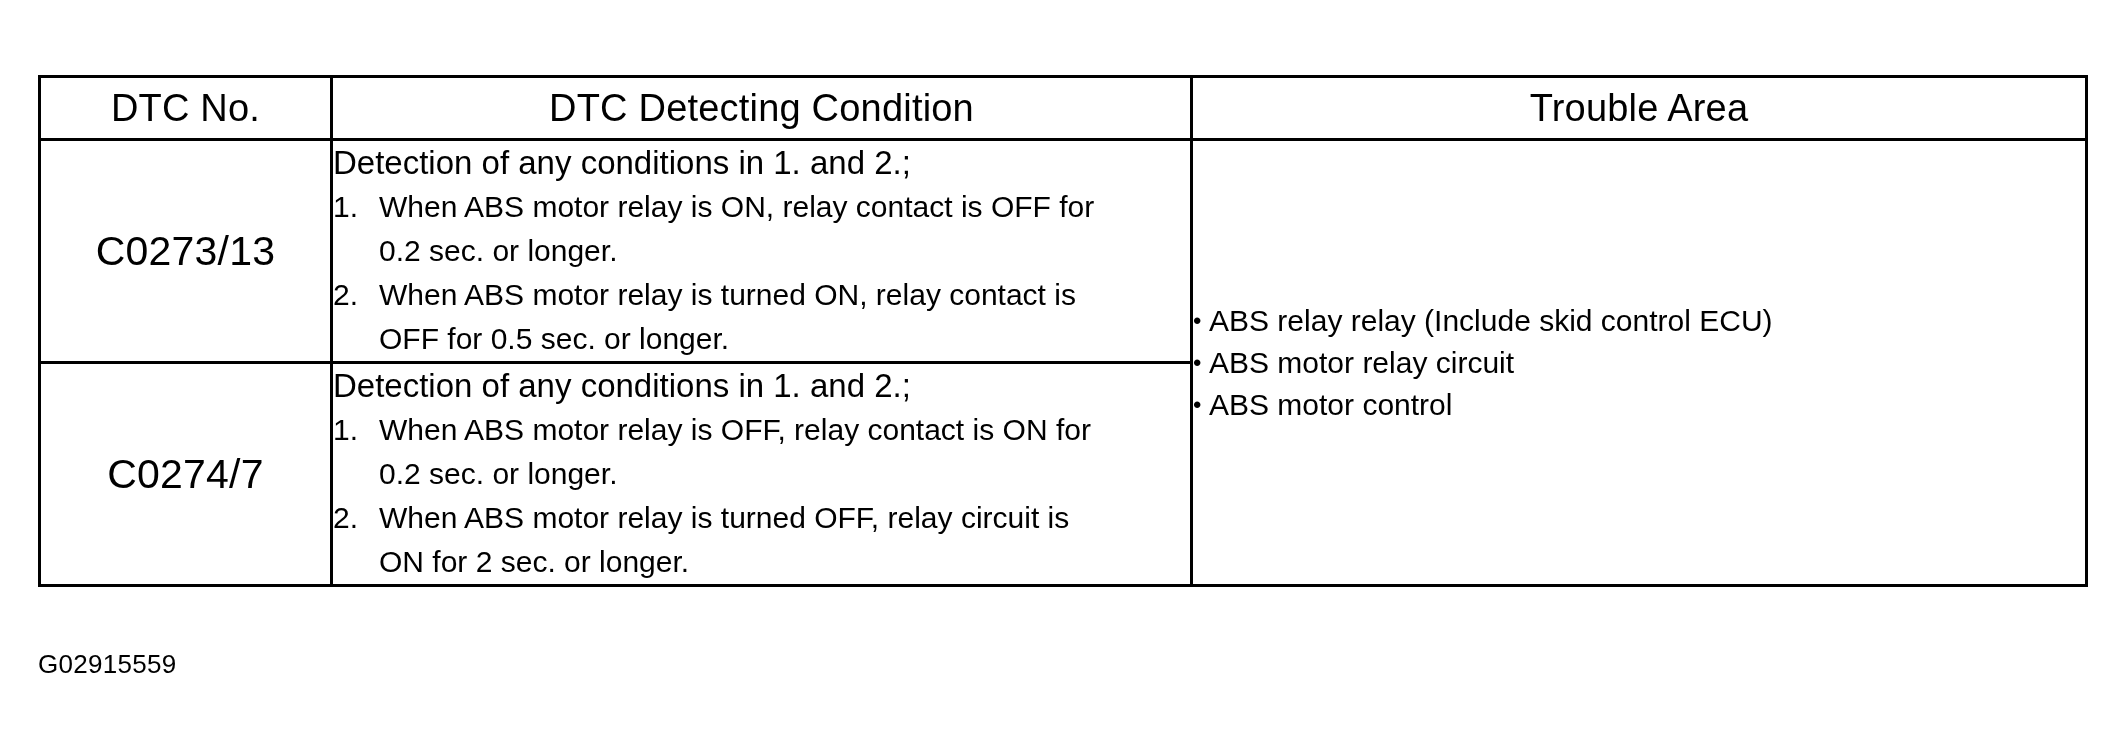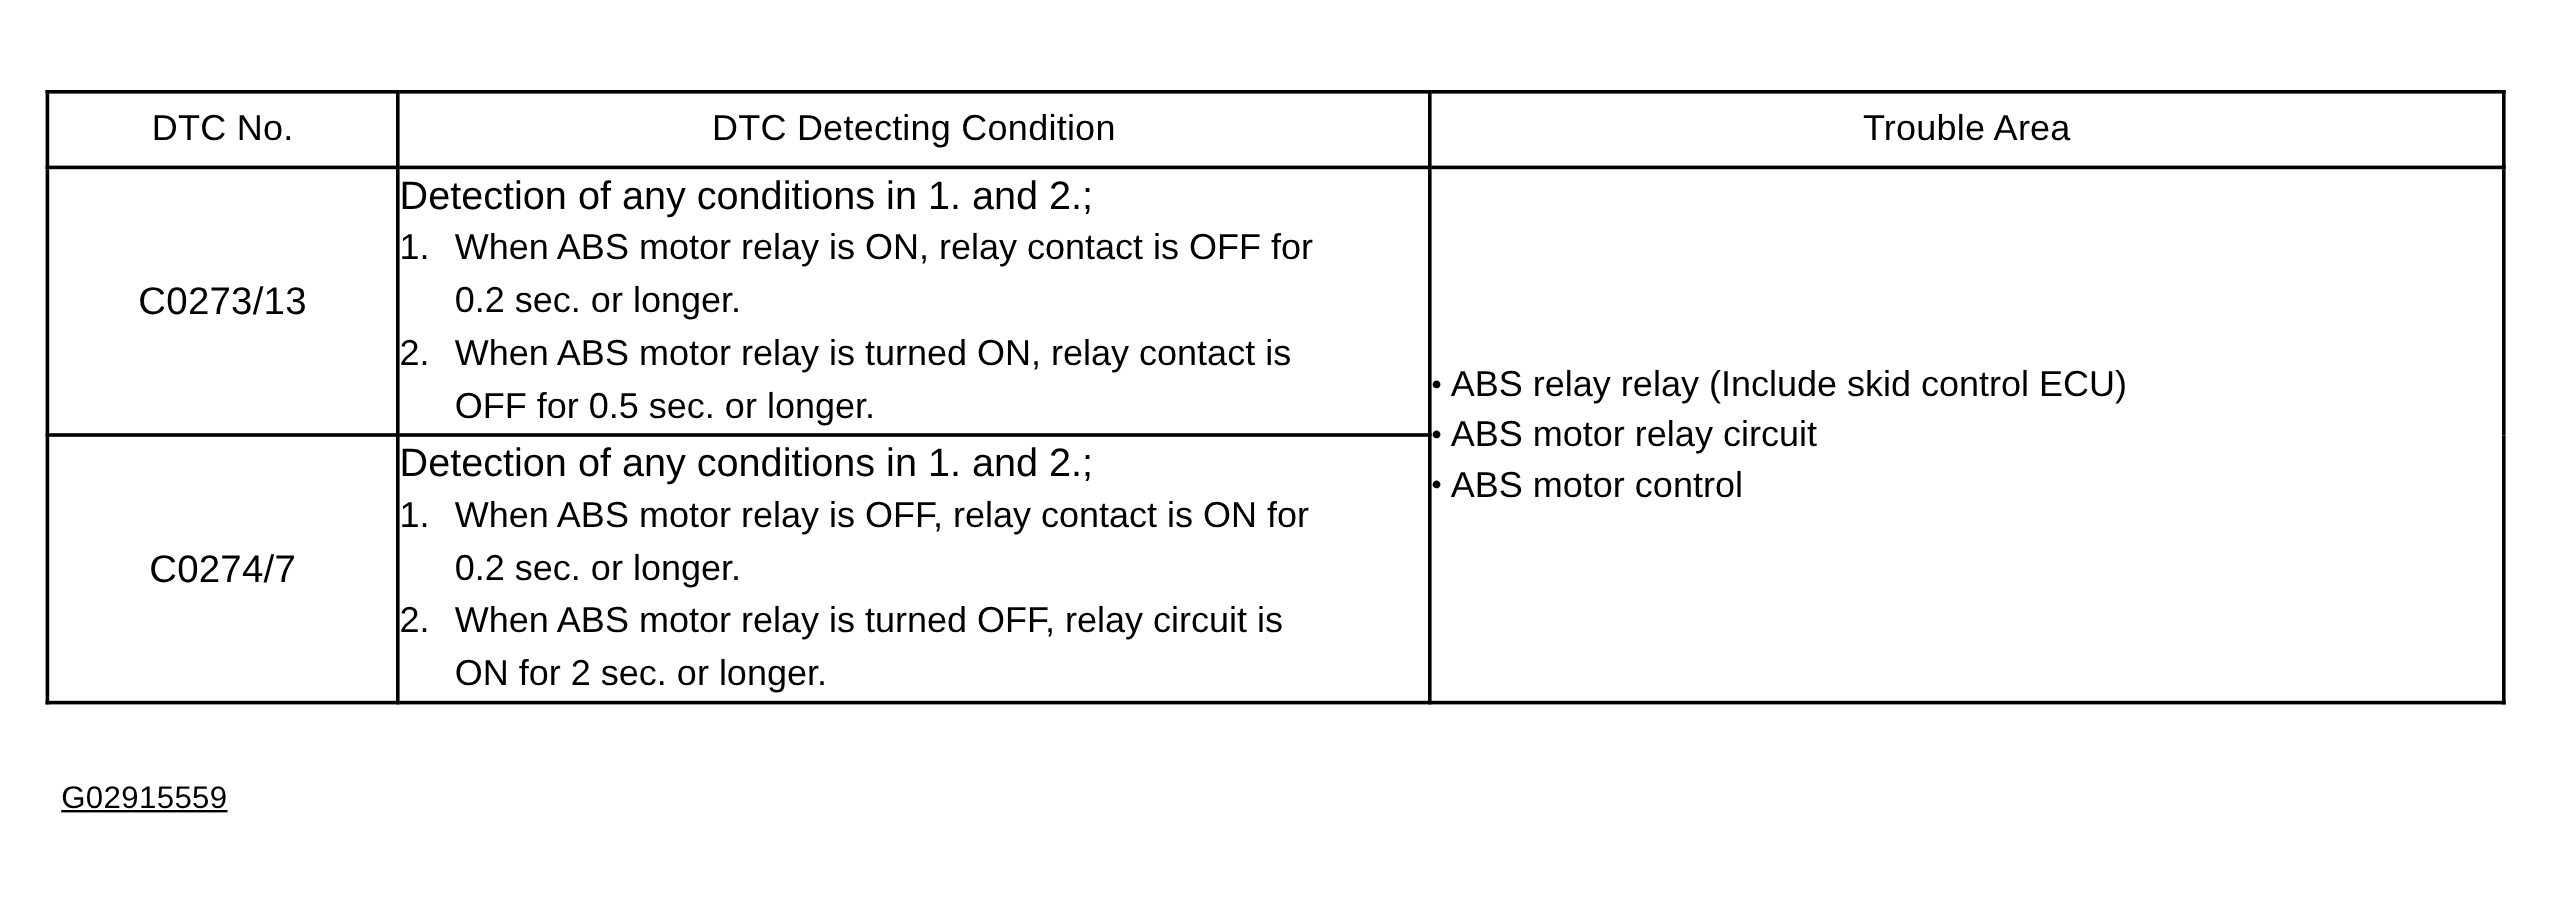--- a/index.html
+++ b/index.html
@@ -45,29 +45,29 @@
 
   .col-dtc      { width: 292px; }
   .col-cond     { width: 860px; }
   .col-trouble  { width: 895px; }
 
   
   .hdr-cell {
     height: 60px;
     text-align: center;
     font-weight: normal;
-    font-size: 30px;
+    font-size: 38px;
     line-height: 60px;
     letter-spacing: 0.2px;
   }
 
   
   .dtc-cell {
     text-align: center;
-    font-size: 32px;
+    font-size: 41px;
     letter-spacing: 0.2px;
   }
 
   
   .cond-cell {
     padding: 18px 14px 18px 22px;
     vertical-align: top;
   }
   .cond-intro {
     font-size: 33px;
@@ -117,26 +117,25 @@
   .bullet {
     flex: 0 0 auto;
     width: 16px;
     font-size: 24px;
     line-height: 42px;
   }
 
   
   .caption {
     position: absolute;
-    left: 51px;
+    left: 38px;
     top: 648px;
     font-size: 26px;
     line-height: 32px;
     letter-spacing: 0.3px;
-    text-decoration: underline;
   }
 </style>
 </head>
 <body>
 
 <div class="page">
 
   <table class="dtc-table">
     <colgroup>
       <col class="col-dtc">

